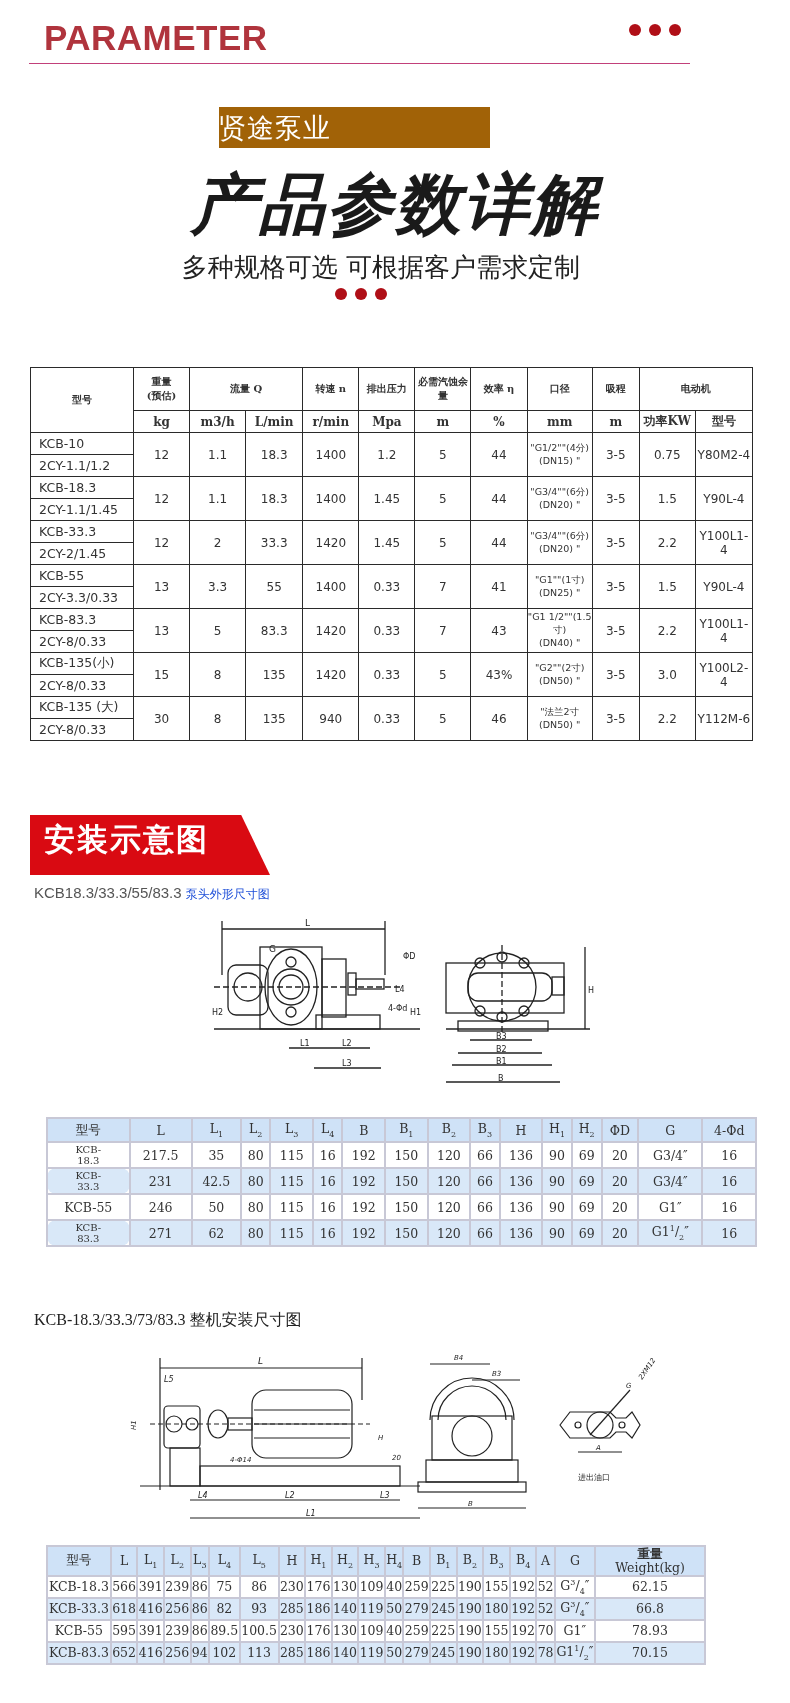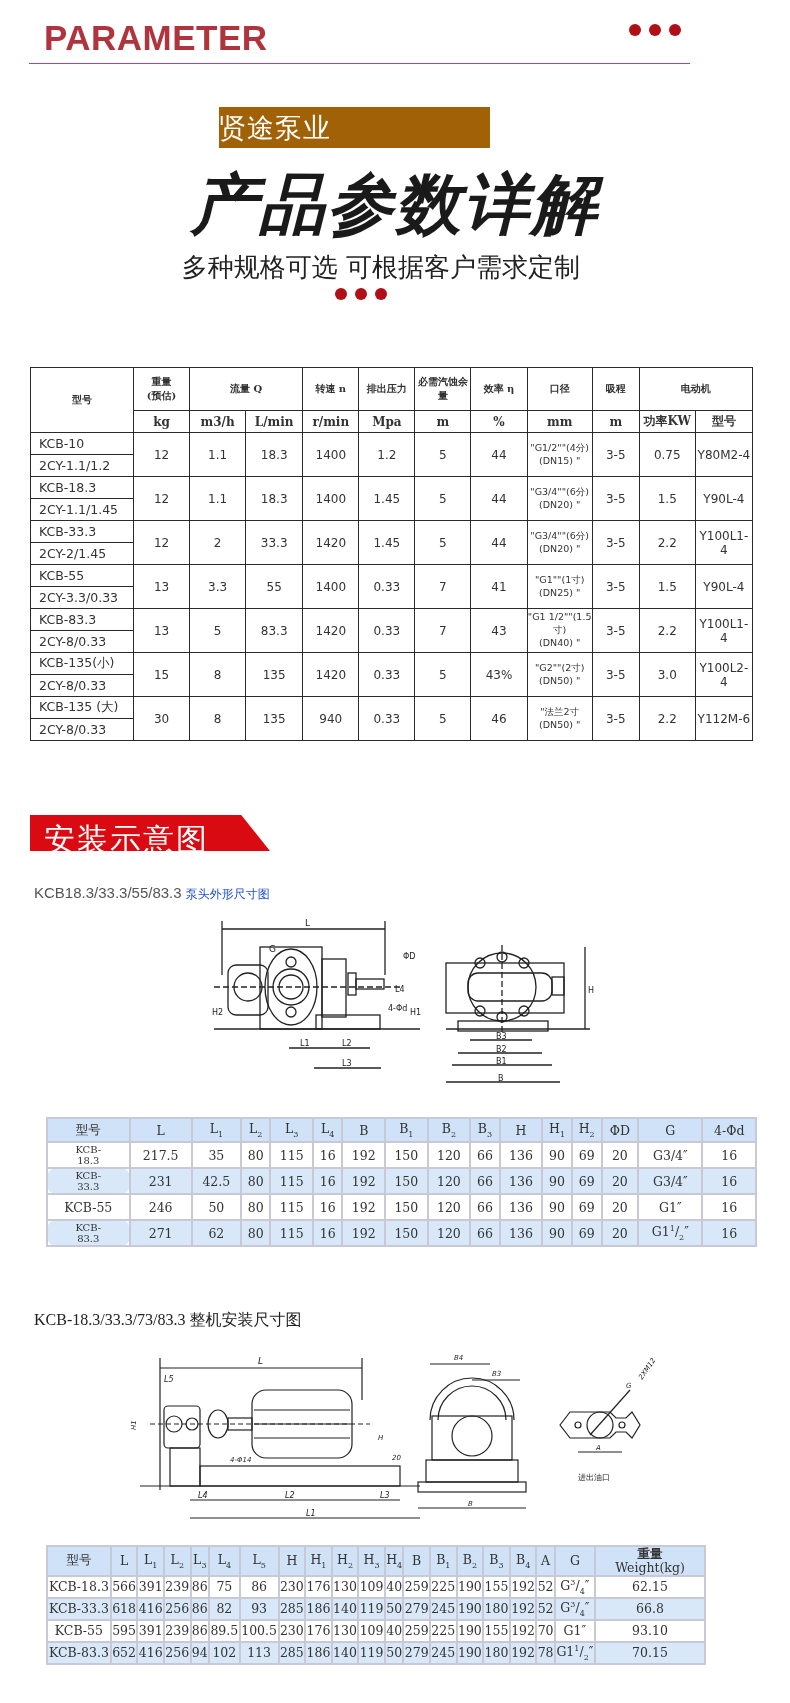--- a/index.html
+++ b/index.html
@@ -20,21 +20,21 @@
   .t1 { left: 30px; top: 367px; width: 723px; font-size: 12px; }
   .t1 td, .t1 th { border: 1.5px solid #2a2a2a; text-align: center; color: #333; font-weight: normal; }
   .t1 th { font-size: 10px; font-weight: bold; font-family: "DejaVu Serif", serif; }
   .t1 .h1row th { height: 43px; }
   .t1 .h2row th { height: 22px; font-size: 12px; margin-top: 48px; }
   .t1 td { height: 22px; font-size: 12px; }
   .t1 td.model { text-align: left; padding-left: 8px; font-size: 12.5px; }
   .t1 td.bore { font-size: 9.5px; line-height: 1.35; }
 
   
-  .banner { left: 30px; top: 815px; width: 240px; height: 36px; background: #d90a12; clip-path: polygon(0 0, 88% 0, 100% 100%, 0 100%); }
+  .banner { left: 30px; top: 815px; width: 240px; height: 60px; background: #d90a12; clip-path: polygon(0 0, 88% 0, 100% 100%, 0 100%); font-weight: bold; }
   .banner span { position: absolute; left: 14px; top: 4px; color: #fff; font-size: 31px; letter-spacing: 2px; }
   .caption1 { left: 34px; top: 884px; font-size: 15px; color: #555; font-family: "Liberation Sans", sans-serif; }
   .caption1 .cn { font-family: Liberation Mono, monospace; font-size: 12px; color: #1d4ed8; }
   .caption2 { left: 34px; top: 1310px; font-size: 16px; color: #222; font-family: "Liberation Serif", serif; }
 
   
   .tb { font-family: "DejaVu Serif", serif; color: #333; }
   .tb td, .tb th { border: 2px solid #c8c8d6; text-align: center; font-weight: normal; font-size: 12.5px; }
   .tb th { background: #cfe2f7; height: 24px; }
   .tb tr.alt td { background: #d9e8f8; }
@@ -558,21 +558,21 @@
         <td>130</td>
         <td>109</td>
         <td>40</td>
         <td>259</td>
         <td>225</td>
         <td>190</td>
         <td>155</td>
         <td>192</td>
         <td>70</td>
         <td>G1″</td>
-        <td>93.10</td>
+        <td>78.93</td>
       </tr>
       <tr class="alt">
         <td>KCB-83.3</td>
         <td>652</td>
         <td>416</td>
         <td>256</td>
         <td>94</td>
         <td>102</td>
         <td>113</td>
         <td>285</td>

